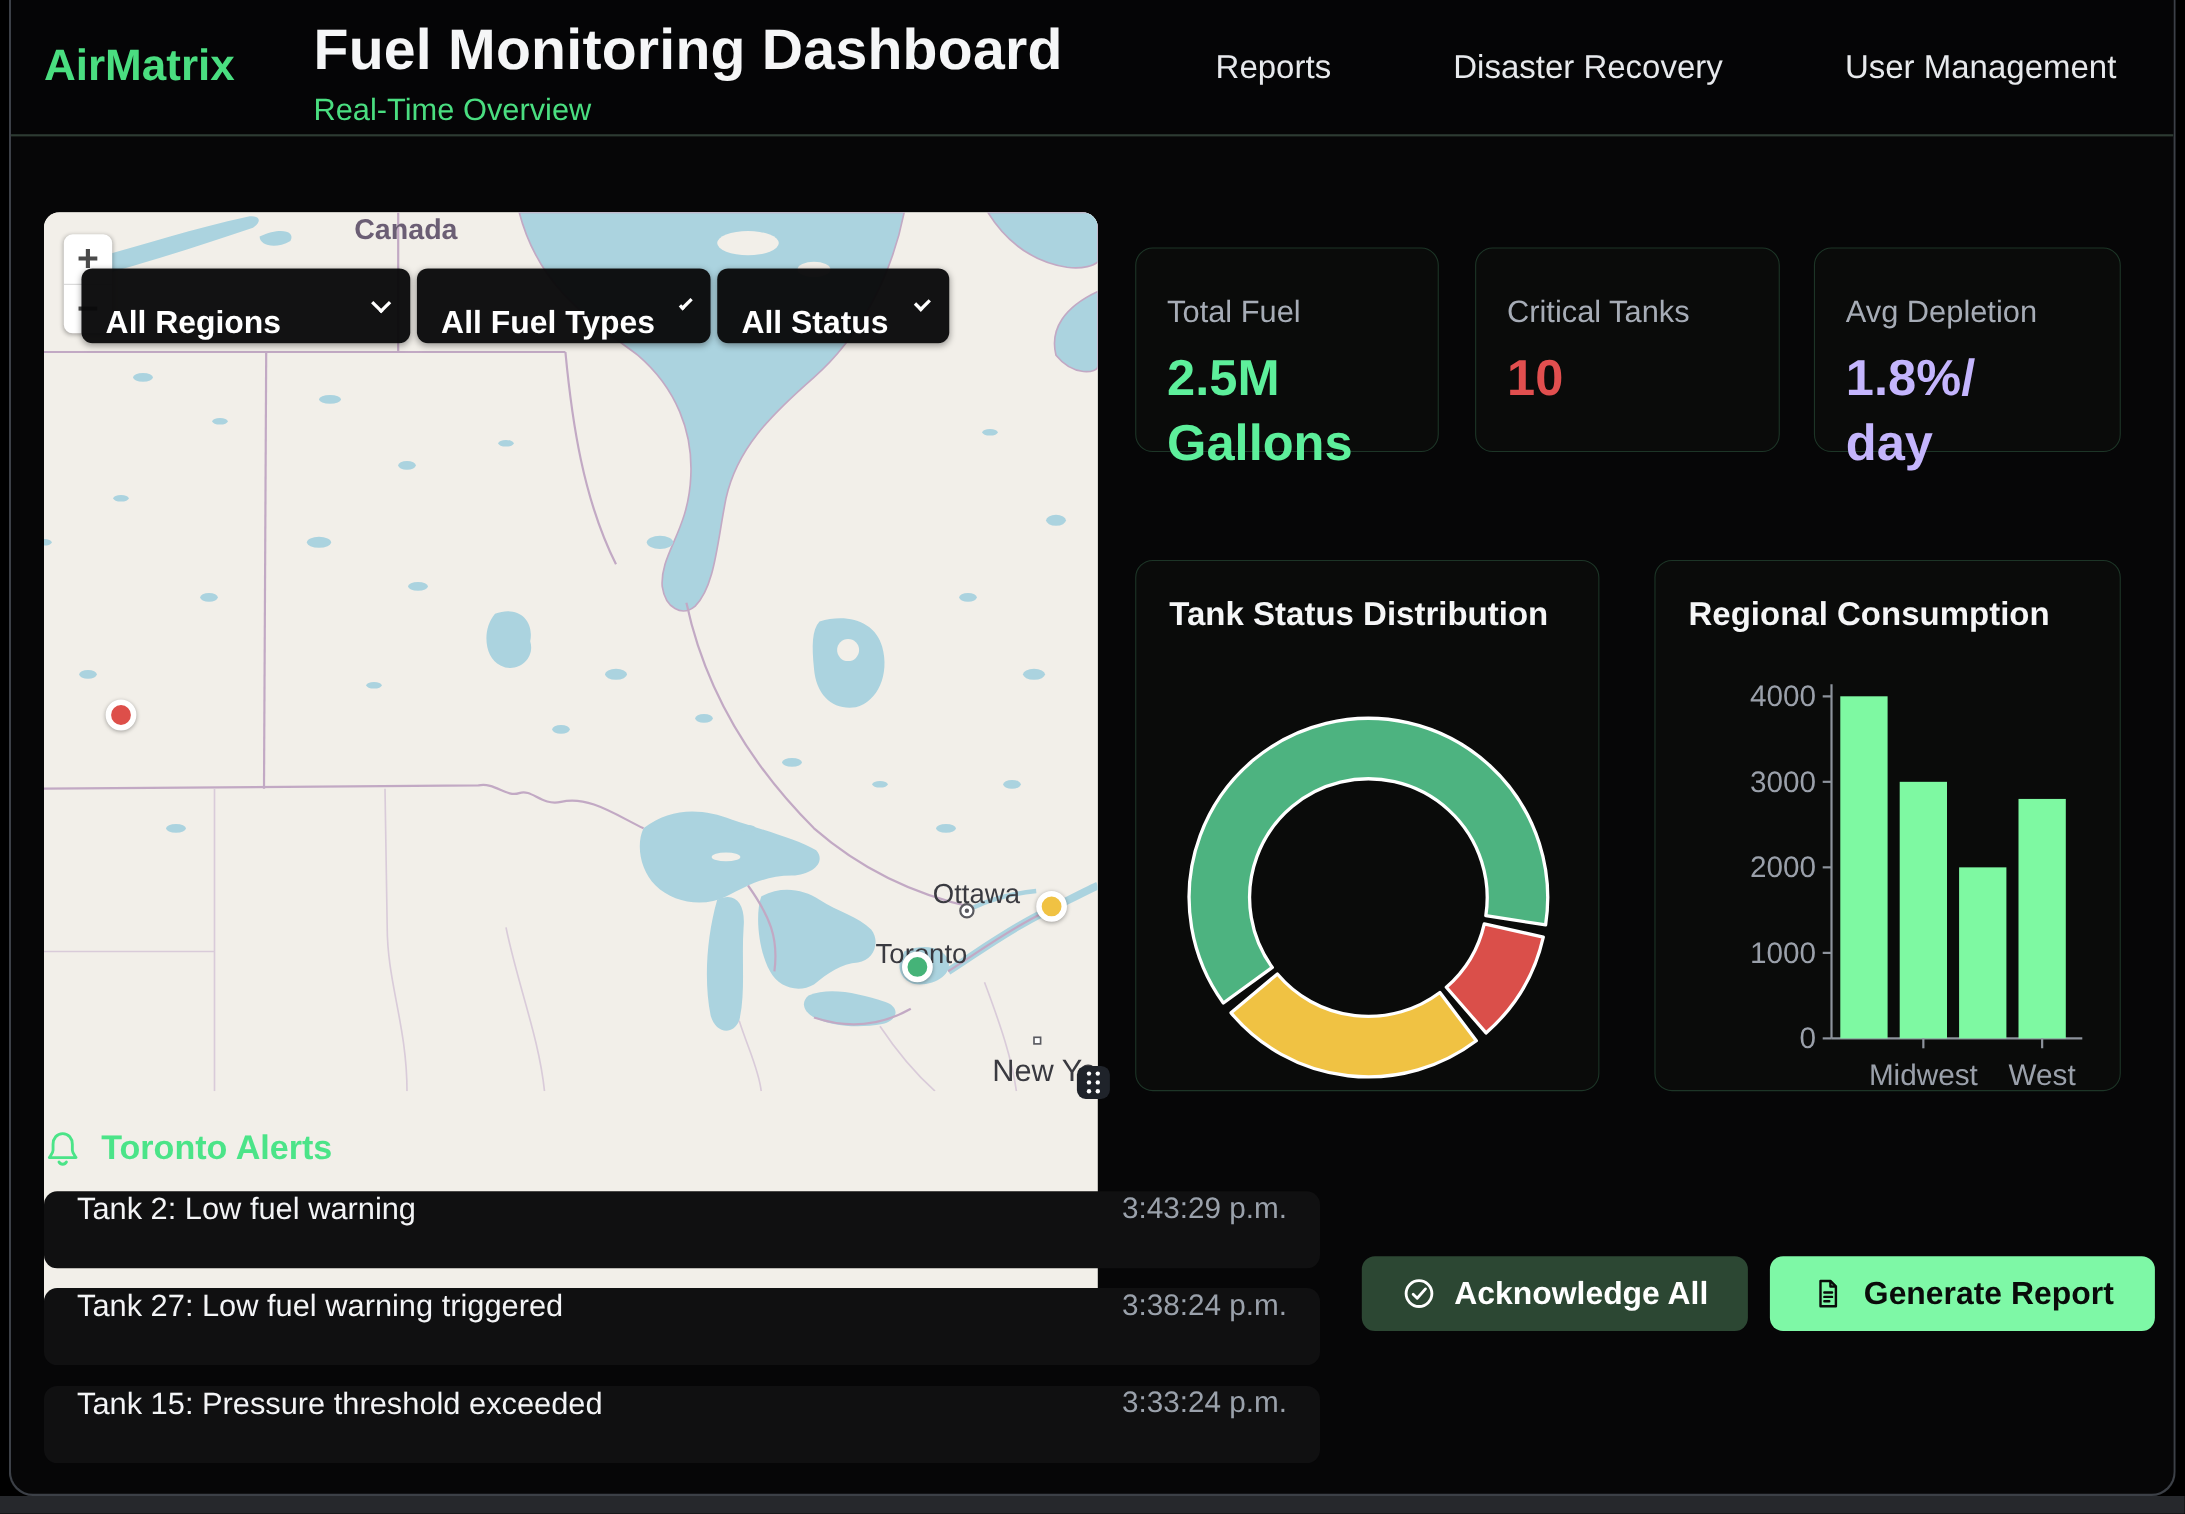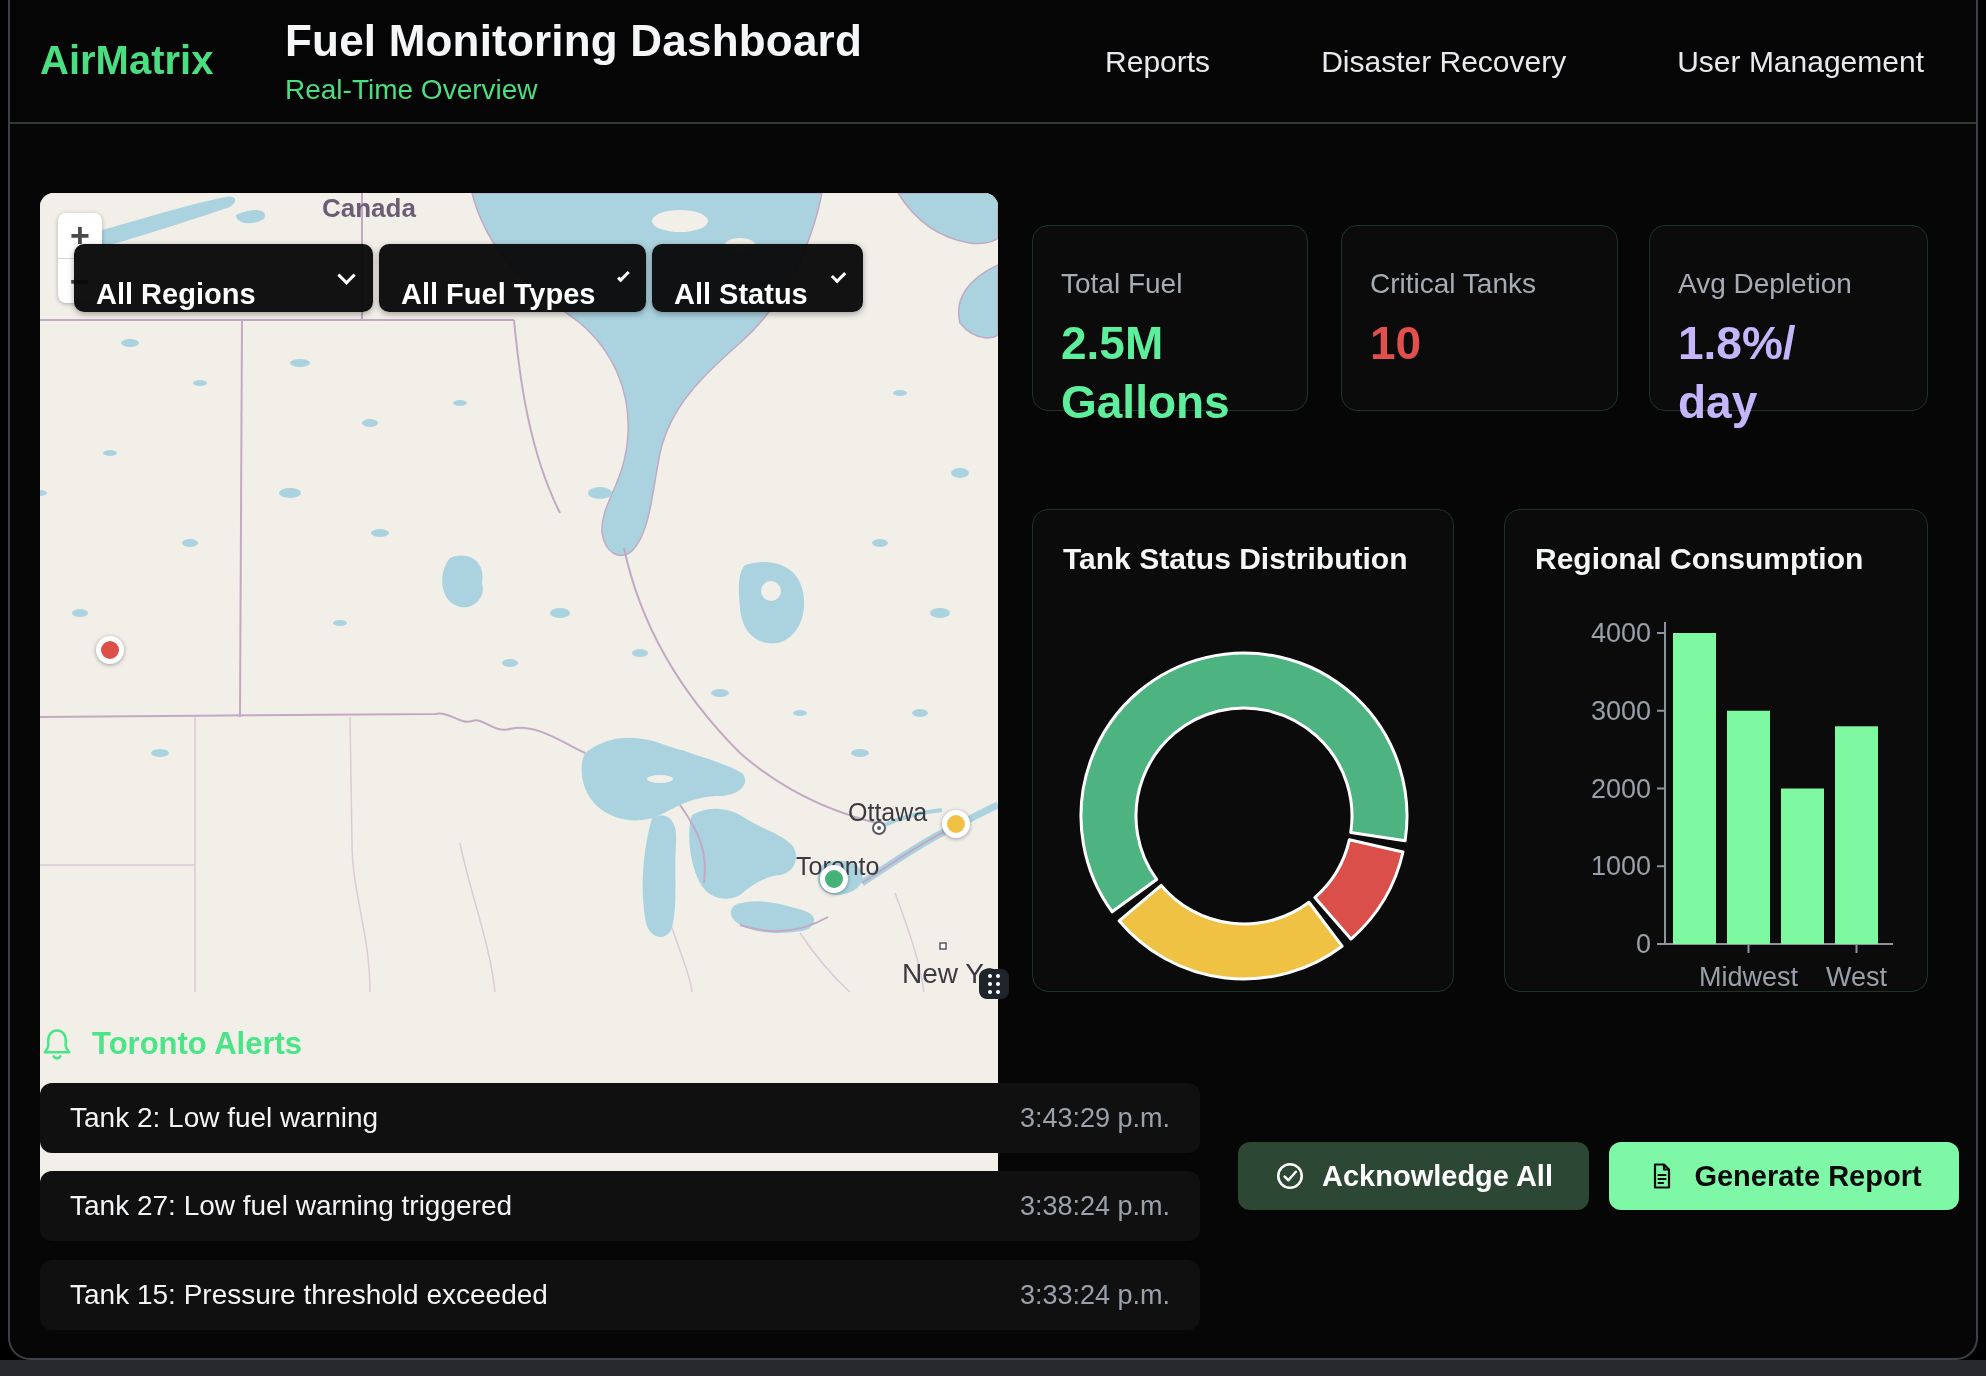--- a/index.html
+++ b/index.html
@@ -7,21 +7,21 @@
               font-family:"Liberation Sans","DejaVu Sans",sans-serif; }
   .bottom-strip { position:absolute; left:0; top:1360px; width:1986px; height:16px; background:#26282c; }
   .app { position:absolute; left:8px; top:0; width:1970px; height:1360px; background:#060607;
          border:2px solid #3c4047; border-top:none; border-radius:0 0 22px 22px; overflow:hidden; }
 
   
   .header { position:absolute; left:0; top:0; width:100%; height:124px; background:#050506;
             border-bottom:2px solid #2d3b32; }
   .logo { position:absolute; left:30px; top:38px; font-size:40px; font-weight:700; color:#4ade80; }
   .title-block { position:absolute; left:275px; top:16px; }
-  .page-title { font-size:44px; font-weight:700; color:#f5f6f7; letter-spacing:.2px; }
+  .page-title { font-size:52px; font-weight:700; color:#f5f6f7; letter-spacing:.2px; }
   .page-subtitle { margin-top:8px; font-size:28px; font-weight:500; color:#4ade80; }
   .nav { position:absolute; right:52px; top:0; height:124px; display:flex; align-items:center; gap:111px; }
   .nav-item { font-size:30px; color:#e7e9ec; cursor:pointer; }
 
   
   .map-panel { position:absolute; left:30px; top:193px; width:958px; height:1036px;
                border-radius:14px; overflow:hidden; background:#f2efe9; }
   .zoom-ctrl { position:absolute; left:18px; top:20px; width:44px; background:#fff; border-radius:8px;
                box-shadow:0 1px 4px rgba(0,0,0,.3); overflow:hidden; }
   .zoom-btn { width:44px; height:45px; display:flex; align-items:center; justify-content:center;
@@ -48,21 +48,21 @@
 
   
   .chart-card { position:absolute; top:509px; height:483px; background:#0a0b0a; border:1px solid #1d3527;
                 border-radius:16px; }
   .chart-title { position:absolute; left:30px; top:32px; font-size:30px; font-weight:700; color:#f5f6f7; }
 
   
   .alerts-head { position:absolute; left:30px; top:1026px; display:flex; align-items:center; gap:18px; }
   .alerts-title { font-size:31px; font-weight:700; color:#4be488; }
   .alert-row { position:absolute; left:30px; width:1160px; height:70px; background:#101011; border-radius:12px;
-               display:flex; align-items:center; justify-content:space-between; padding:0 30px; }
+               display:flex; align-items:flex-start; justify-content:space-between; padding:0 30px; }
   .alert-text { font-size:28px; color:#f3f4f6; }
   .alert-time { font-size:27px; color:#9aa1ab; }
 
   
   .btn { position:absolute; top:1142px; height:68px; border-radius:12px; display:flex; align-items:center;
          justify-content:center; gap:16px; cursor:pointer; }
   .btn-ack { left:1228px; width:351px; background:#2c4733; }
   .btn-ack span { font-size:29px; font-weight:700; color:#fff; }
   .btn-gen { left:1599px; width:350px; background:#7ef8a6; }
   .btn-gen span { font-size:29px; font-weight:700; color:#0a0b0a; }

